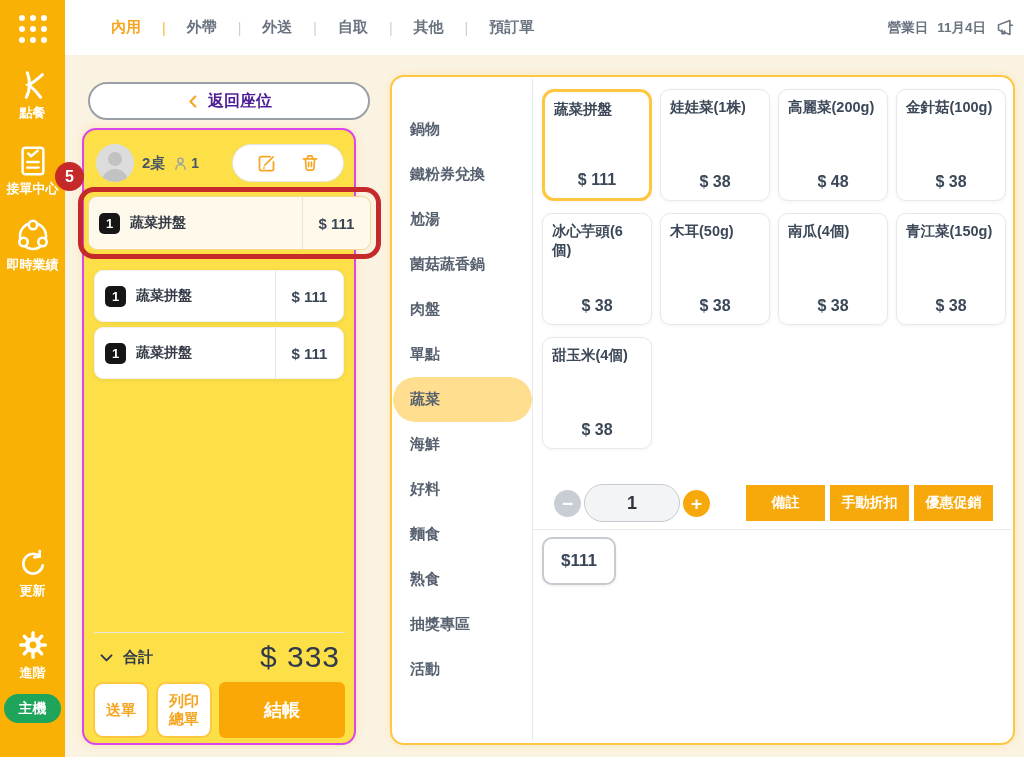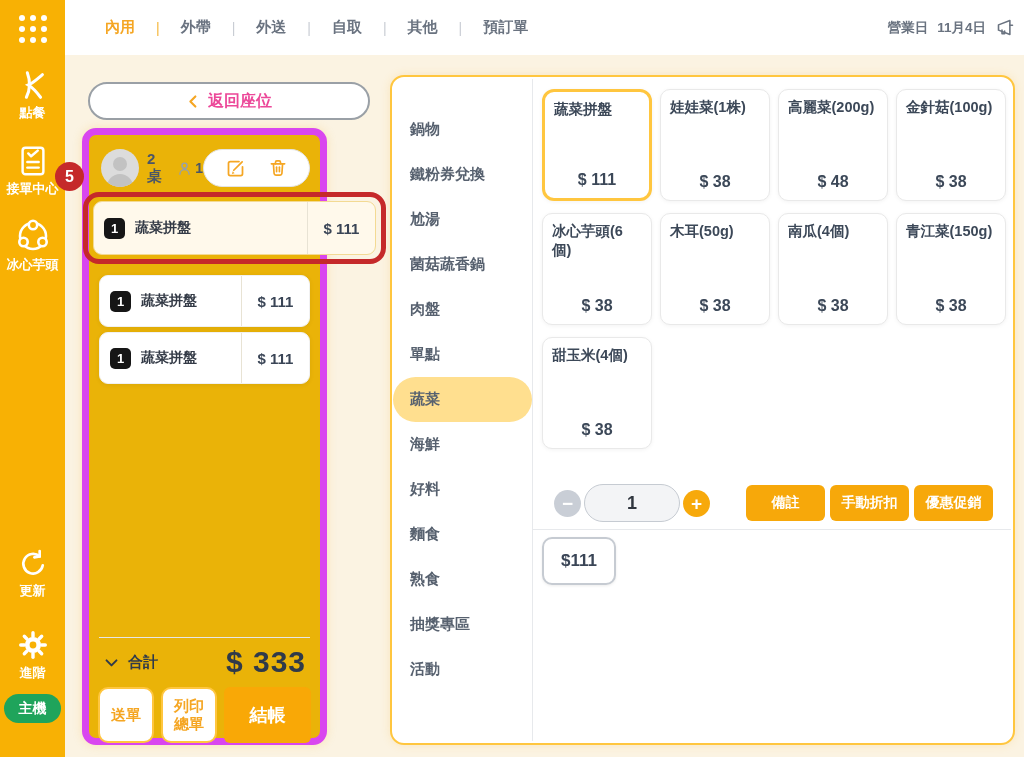--- a/index.html
+++ b/index.html
@@ -12,51 +12,51 @@
 .apps-icon i { width:6px; height:6px; border-radius:50%; background:#fff; }
 .side-item { position:absolute; width:65px; text-align:center; color:#fff; }
 .side-item svg { display:block; margin:0 auto; }
 .side-item .lbl { font-size:13px; font-weight:700; margin-top:2px; white-space:nowrap; }
 .si-0 { top:68px; } .si-1 { top:144px; } .si-2 { top:218px; } .si-3 { top:548px; } .si-4 { top:628px; }
 .host-pill { position:absolute; left:4px; top:694px; width:57px; height:29px; background:#1FA45B; border-radius:15px; color:#fff; font-size:14px; font-weight:700; line-height:29px; text-align:center; }
 .badge-5 { position:absolute; left:55px; top:162px; width:29px; height:29px; border-radius:50%; background:#C5292A; color:#fff; font-weight:700; font-size:16px; display:flex; align-items:center; justify-content:center; z-index:30; }
 
 
 .topbar { position:absolute; left:65px; top:0; width:959px; height:55px; background:#fff; z-index:2; }
-.tabs { position:absolute; left:40px; top:0; height:55px; display:flex; align-items:center; font-size:15px; font-weight:700; color:#6A7380; }
+.tabs { position:absolute; left:46px; top:0; height:55px; display:flex; align-items:center; font-size:15px; font-weight:700; color:#6A7380; }
 .tab { cursor:default; }
 .tab.active { color:#F5A623; }
 .sep { color:#C9CDD4; margin:0 21px; font-weight:400; font-size:14px; }
 .sep.first { color:#F5B73B; }
 .biz { position:absolute; right:8px; top:0; height:55px; display:flex; align-items:center; gap:9px; font-size:13.5px; font-weight:700; color:#6A7380; }
 
 
 .content { position:absolute; left:65px; top:55px; width:959px; height:702px; background:#FBF3E2; }
 
 
-.back-btn { position:absolute; left:23px; top:27px; width:282px; height:38px; background:#fff; border:2px solid #9AA0A6; border-radius:20px; display:flex; align-items:center; justify-content:center; gap:7px; color:#ec4899; font-size:16px; font-weight:700; }
-.order-card { position:absolute; left:17px; top:73px; width:245px; height:617px; background:#eab308; border:7px solid #d946ef; border-radius:14px; box-shadow:0 0 10px rgba(245,180,50,.25); }
+.back-btn { position:absolute; left:23px; top:27px; width:282px; height:38px; background:#fff; border:2px solid #9AA0A6; border-radius:20px; display:flex; align-items:center; justify-content:center; gap:7px; color:#4c1d95; font-size:16px; font-weight:700; }
+.order-card { position:absolute; left:17px; top:73px; width:274px; height:617px; background:#fde047; border:2px solid #d946ef; border-radius:14px; box-shadow:0 0 10px rgba(245,180,50,.25); }
 .order-head { position:absolute; top:10px; left:12px; right:10px; height:46px; display:flex; align-items:center; }
 .avatar { width:38px; height:38px; border-radius:50%; background:#DCDCDC; position:relative; overflow:hidden; flex:none; }
 .avatar .head { position:absolute; left:50%; top:8px; transform:translateX(-50%); width:14px; height:14px; border-radius:50%; background:#C2C2C2; }
 .avatar .torso { position:absolute; left:50%; top:25px; transform:translateX(-50%); width:26px; height:16px; border-radius:13px 13px 0 0; background:#C2C2C2; }
 .table-label { font-size:15px; font-weight:700; color:#4A5568; margin-left:8px; }
 .guest { display:flex; align-items:center; gap:2px; margin-left:7px; font-size:14px; font-weight:700; color:#4A5568; }
 .head-actions { margin-left:auto; width:112px; height:38px; border:1.5px solid #E4E4E4; border-radius:20px; display:flex; align-items:center; justify-content:space-evenly; background:#fff; }
 .hl-wrap { position:absolute; left:-6px; top:57px; width:303px; height:72px; border:5px solid #C5292A; border-radius:16px; padding:4px 5px; z-index:10; }
 .order-row { display:flex; align-items:center; height:100%; background:#FFF9EB; border:1px solid #F3DA93; border-radius:9px; padding-left:10px; overflow:hidden; }
 .order-row.plain { position:absolute; left:10px; right:10px; height:52px; background:#fff; border:1px solid #F1F1F1; box-shadow:0 1px 5px rgba(0,0,0,.07); }
 .r2 { top:140px; } .r3 { top:197px; }
 .row-qty { width:21px; height:21px; background:#161616; color:#fff; border-radius:5px; font-size:13px; font-weight:700; display:flex; align-items:center; justify-content:center; flex:none; }
 .row-name { flex:1; margin-left:10px; font-size:14px; font-weight:700; color:#333A46; }
 .row-price { width:68px; align-self:stretch; display:flex; align-items:center; justify-content:center; font-size:15px; font-weight:700; color:#3A4556; border-left:1px solid #E8E3D4; flex:none; }
 .order-divider { position:absolute; left:10px; right:10px; top:502px; height:1px; background:#E6E6E6; }
 .total-row { position:absolute; left:14px; right:14px; top:508px; height:38px; display:flex; align-items:center; }
 .total-label { font-size:15px; font-weight:700; color:#2F3A4A; margin-left:8px; }
-.total-value { margin-left:auto; font-size:30px; font-weight:700; color:#2F3A4A; letter-spacing:1px; }
+.total-value { margin-left:auto; font-size:30px; font-weight:400; color:#2F3A4A; letter-spacing:1px; }
 .order-btns { position:absolute; left:9px; right:9px; top:552px; height:56px; display:flex; gap:7px; }
 .btn-outline { width:56px; border:2px solid #FFC63F; border-radius:10px; background:#fff; color:#F5A623; font-weight:700; font-size:15px; display:flex; flex-direction:column; align-items:center; justify-content:center; line-height:1.2; flex:none; }
 .btn-checkout { flex:1; background:#F9A806; border:none; border-radius:6px; color:#fff; font-size:18px; font-weight:700; display:flex; align-items:center; justify-content:center; }
 
 
 .menu-panel { position:absolute; left:325px; top:20px; width:625px; height:670px; background:#fff; border:2px solid #FFC63F; border-radius:14px; box-shadow:0 0 10px rgba(245,180,50,.2); }
 .cat-col { position:absolute; left:1px; top:30px; width:139px; }
 .cat { height:45px; display:flex; align-items:center; padding-left:17px; font-size:15px; color:#57616F; font-weight:600; white-space:nowrap; }
 .cat.selected { background:#FFDF8F; border-radius:23px; }
 .v-divider { position:absolute; left:140px; top:2px; bottom:2px; width:1px; background:#E7E9EC; }
@@ -64,21 +64,21 @@
 .prod { height:112px; background:#fff; border:1.5px solid #E9E9E9; border-radius:10px; position:relative; box-shadow:0 1px 4px rgba(0,0,0,.05); }
 .prod.selected { border:3px solid #FFC63F; border-radius:12px; }
 .prod-name { padding:8px 9px 0; font-size:14.5px; font-weight:700; color:#3C4858; line-height:1.3; word-break:break-all; }
 .prod-price { position:absolute; bottom:9px; left:0; right:0; text-align:center; font-size:16px; font-weight:700; color:#3C4858; }
 .stepper { position:absolute; left:162px; top:406px; height:40px; display:flex; align-items:center; }
 .step-btn { width:27px; height:27px; border-radius:50%; color:#fff; font-size:19px; font-weight:700; display:flex; align-items:center; justify-content:center; line-height:1; flex:none; }
 .step-minus { background:#C9CED6; margin-right:3px; }
 .step-plus { background:#F7A90B; margin-left:3px; }
 .qty-pill { width:96px; height:38px; background:#F3F4F6; border:1.5px solid #C6CBD2; border-radius:20px; display:flex; align-items:center; justify-content:center; font-size:18px; font-weight:700; color:#30363F; }
 .action-btns { position:absolute; right:20px; top:408px; display:flex; gap:5px; }
-.action-btn { width:79px; height:36px; background:#F7A80A; border:none; border-radius:6px; color:#fff; font-size:14px; font-weight:700; display:flex; align-items:center; justify-content:center; white-space:nowrap; }
+.action-btn { width:79px; height:36px; background:#F7A80A; border:none; border-radius:0; color:#fff; font-size:14px; font-weight:700; display:flex; align-items:center; justify-content:center; white-space:nowrap; }
 .chip-divider { position:absolute; left:141px; right:2px; top:452px; height:1px; background:#E7E9EC; }
 .price-chip { position:absolute; left:150px; top:460px; width:74px; height:48px; background:#fff; border:2px solid #C6CBD2; border-radius:10px; display:flex; align-items:center; justify-content:center; font-size:17px; font-weight:800; color:#3A4556; box-shadow:0 1px 3px rgba(0,0,0,.08); }
 </style>
 </head>
 <body>
 
 <div class="sidebar">
   <div class="apps-icon">
     <i></i>
       <i></i>
@@ -109,21 +109,21 @@
     <div class="lbl">接單中心</div>
   </div>
 
   <div class="side-item si-2">
     <svg width="36" height="36" viewBox="0 0 36 36" fill="none" stroke="#fff" stroke-width="2.6">
       <circle cx="18" cy="18" r="13"></circle>
       <circle cx="18" cy="7" r="4.2" fill="#F8B104"></circle>
       <circle cx="8.5" cy="24" r="4.2" fill="#F8B104"></circle>
       <circle cx="27.5" cy="24" r="4.2" fill="#F8B104"></circle>
     </svg>
-    <div class="lbl">冰心芋頭</div>
+    <div class="lbl">即時業績</div>
   </div>
 
   <div class="side-item si-3">
     <svg width="32" height="32" viewBox="0 0 36 36" fill="none" stroke="#fff" stroke-width="3" stroke-linecap="round">
       <path d="M25.5 9.5 A 11 11 0 1 0 29 19.5"></path>
       <path d="M25.5 3.5 L25.5 9.5 L19.5 10.5"></path>
     </svg>
     <div class="lbl">更新</div>
   </div>
 

